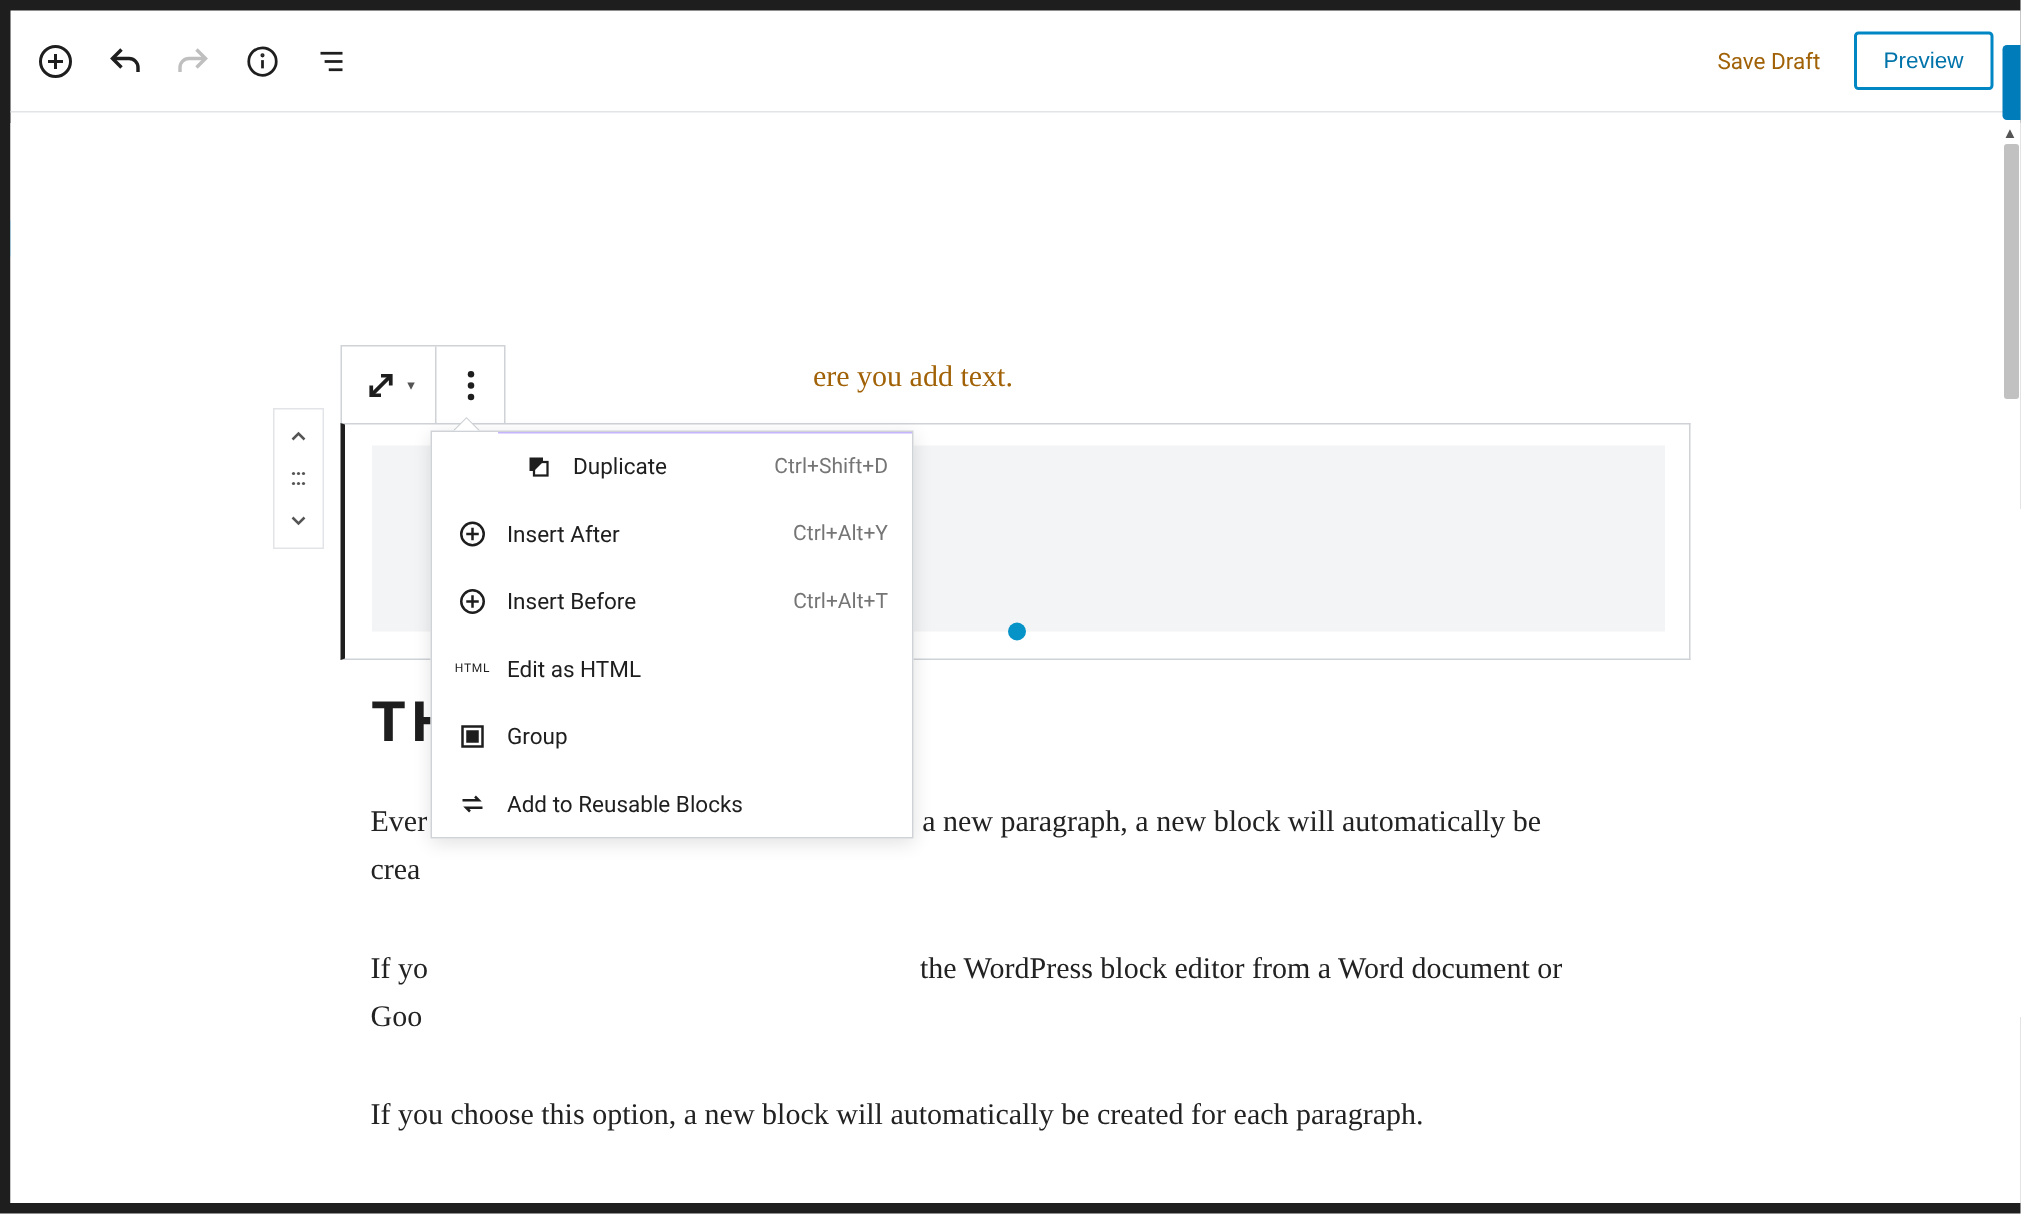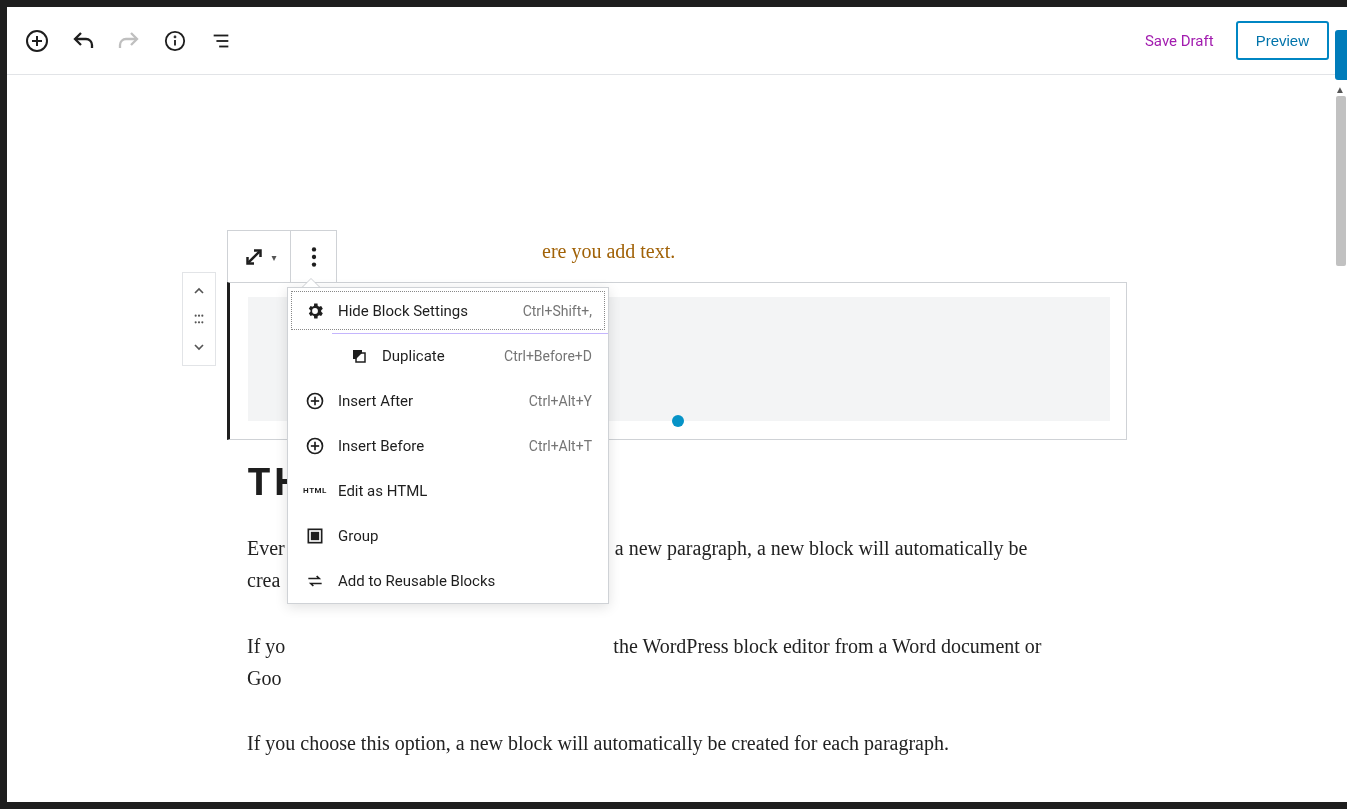--- a/index.html
+++ b/index.html
@@ -25,21 +25,21 @@
     border-bottom: 1px solid #e2e4e7;
     display: flex;
     align-items: center;
     justify-content: space-between;
     padding: 0 18px 0 18px;
   }
   .tb-left { display: flex; gap: 22px; align-items: center; }
   .tb-btn { width: 24px; height: 24px; display:flex; align-items:center; justify-content:center; color:#1e1e1e; cursor:pointer; }
   .tb-btn.disabled { color: #bfbfbf; }
   .tb-right { display:flex; align-items:center; gap: 22px; }
-  .save-draft { color:#a21caf; font-size:15px; cursor:pointer; }
+  .save-draft { color:#a16207; font-size:15px; cursor:pointer; }
   .preview-btn {
     border: 2px solid #0086c3;
     color:#0073aa;
     padding: 9px 18px;
     font-size: 15px;
     border-radius: 3px;
     background:#fff;
     cursor:pointer;
   }
   .publish-sliver {
@@ -327,39 +327,30 @@
         <div class="block-outline">
           <div class="spacer-fill"></div>
           <div class="spacer-handle"></div>
         </div>
       </div>
 
       <div class="ctx-pointer-border"></div>
       <div class="ctx-pointer"></div>
       <div class="ctx-menu">
 
-        <div class="ctx-row ctx-hl">
-          <span class="icon-slot">
-            <svg width="20" height="20" viewBox="0 0 24 24" fill="currentColor">
-                <path d="M19.4 13a7.8 7.8 0 000-2l2-1.6-2-3.4-2.4 1a7.7 7.7 0 00-1.7-1L15 3h-4l-.3 2.9a7.7 7.7 0 00-1.7 1l-2.4-1-2 3.4L6.6 11a7.8 7.8 0 000 2l-2 1.6 2 3.4 2.4-1a7.7 7.7 0 001.7 1L11 21h4l.3-2.9a7.7 7.7 0 001.7-1l2.4 1 2-3.4zM12 15.5A3.5 3.5 0 1115.5 12 3.5 3.5 0 0112 15.5z"></path>
-              </svg>
-          </span>
-          <span class="lbl">Hide Block Settings</span>
-          <span class="shortcut">Ctrl+Shift+,</span>
-        </div>
 
         <div class="ctx-row ctx-sep">
           <span class="icon-slot">
             <svg width="18" height="18" viewBox="0 0 24 24" fill="none" stroke="currentColor" stroke-width="2">
                 <rect x="8" y="8" width="12" height="12"></rect>
                 <path d="M16 8 V4 H4 V16 H8" fill="currentColor" stroke="none"></path>
               </svg>
           </span>
           <span class="lbl">Duplicate</span>
-          <span class="shortcut">Ctrl+Before+D</span>
+          <span class="shortcut">Ctrl+Shift+D</span>
         </div>
 
         <div class="ctx-row">
           <span class="icon-slot">
             <svg width="20" height="20" viewBox="0 0 24 24" fill="none" stroke="currentColor" stroke-width="2">
                 <circle cx="12" cy="12" r="9"></circle>
                 <line x1="12" y1="7" x2="12" y2="17"></line>
                 <line x1="7" y1="12" x2="17" y2="12"></line>
               </svg>
           </span>
@@ -373,21 +364,21 @@
                 <circle cx="12" cy="12" r="9"></circle>
                 <line x1="12" y1="7" x2="12" y2="17"></line>
                 <line x1="7" y1="12" x2="17" y2="12"></line>
               </svg>
           </span>
           <span class="lbl">Insert Before</span>
           <span class="shortcut">Ctrl+Alt+T</span>
         </div>
 
         <div class="ctx-row">
-          <span class="icon-slot" style="font-size:8px; font-weight:700; letter-spacing:0.5px;">HTML</span>
+          <span class="icon-slot" style="font-size:8px; font-weight:400; letter-spacing:0.5px;">HTML</span>
           <span class="lbl">Edit as HTML</span>
           <span class="shortcut"></span>
         </div>
 
         <div class="ctx-row">
           <span class="icon-slot">
             <svg width="20" height="20" viewBox="0 0 24 24" fill="none" stroke="currentColor" stroke-width="2">
                 <rect x="4" y="4" width="16" height="16"></rect>
                 <rect x="8" y="8" width="8" height="8" fill="currentColor"></rect>
               </svg>

